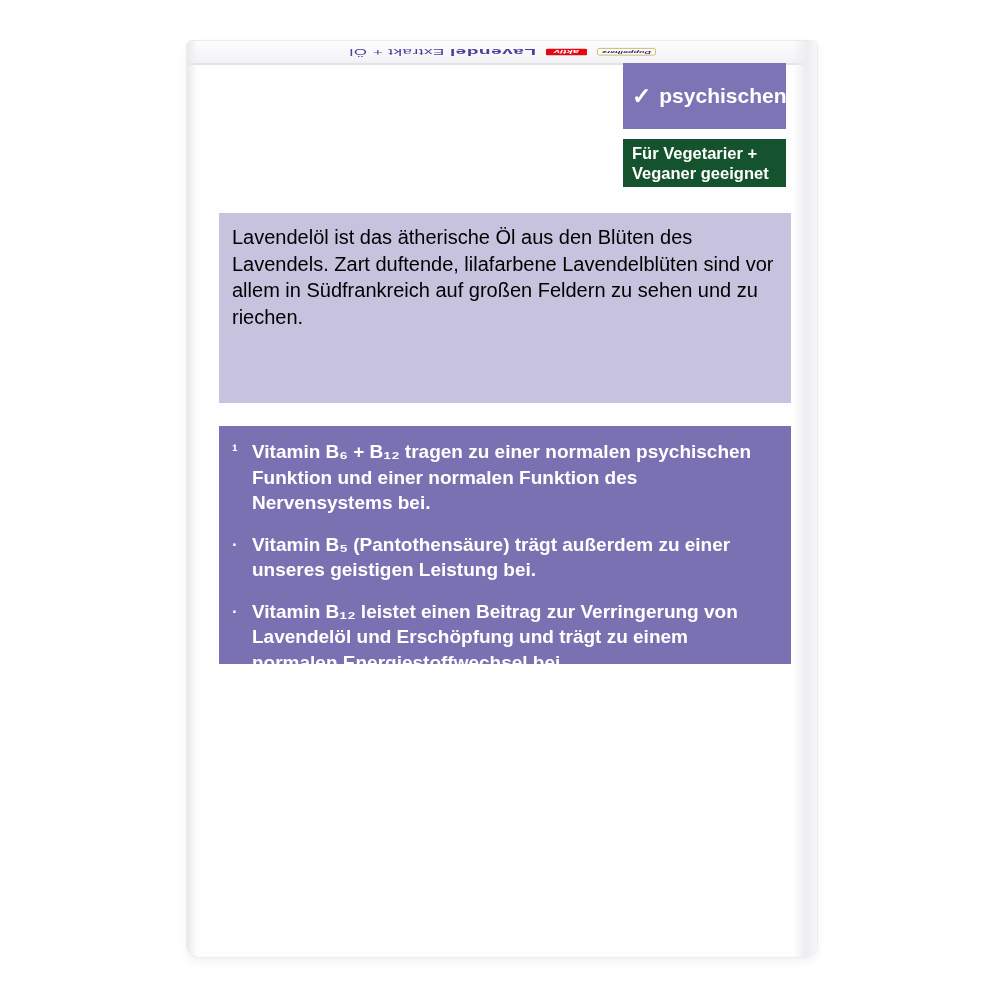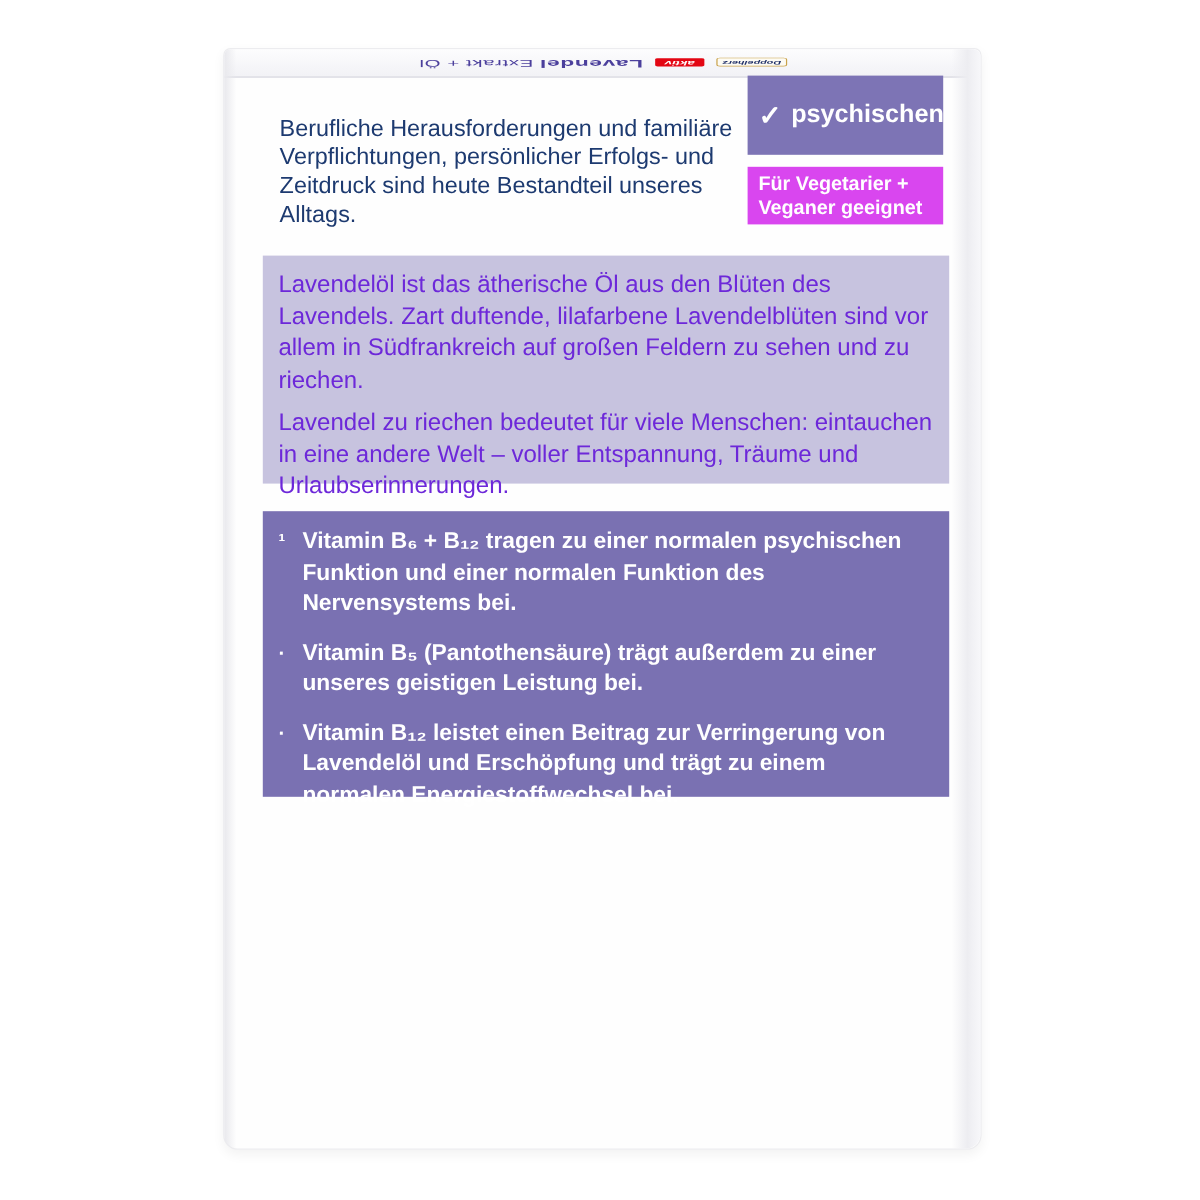--- a/index.html
+++ b/index.html
@@ -36,27 +36,27 @@
   
   .intro{position:absolute;left:46px;top:54px;width:395px;
          color:#1d3a70;font-size:19.5px;line-height:24px;}
 
   
   .badge-lactose{position:absolute;left:436px;top:22px;width:163px;height:66px;
                  background:#7d74b5;color:#fff;display:flex;align-items:center;
                  padding-left:9px;box-sizing:border-box;font-weight:bold;font-size:21px;}
   .badge-lactose .check{font-size:23px;margin-right:8px;font-weight:bold;}
   .badge-vegan{position:absolute;left:436px;top:98px;width:163px;height:48px;
-               background:#d946ef;color:#fff;display:flex;flex-direction:column;
+               background:#14532d;color:#fff;display:flex;flex-direction:column;
                justify-content:center;padding-left:9px;box-sizing:border-box;
                font-weight:bold;font-size:16.5px;line-height:20px;}
 
   
   .info-box{position:absolute;left:32px;top:172px;width:572px;height:190px;
-            background:#c7c3df;color:#6d28d9;box-sizing:border-box;
+            background:#c7c3df;color:#000000;box-sizing:border-box;
             padding:11px 13px;font-size:20px;line-height:26.5px;}
   .info-box p{margin:0 0 9px 0;}
   .info-box p:last-child{margin-bottom:0;}
 
   
   .claims-box{position:absolute;left:32px;top:385px;width:572px;height:238px;
               background:#7a71b2;color:#ffffff;box-sizing:border-box;
               padding:13px 13px;font-size:19px;font-weight:bold;line-height:25.5px;}
   .claim-item{display:flex;margin-bottom:16px;}
   .claim-item:last-child{margin-bottom:0;}
@@ -70,35 +70,33 @@
   <div class="package">
 
     <div class="flap">
       <div class="flap-content">
         <span class="brand-pill">Doppelherz</span>
         <span class="aktiv-pill">aktiv</span>
         <span class="flap-name"><span class="bold">Lavendel</span><span> Extrakt + Öl</span></span>
       </div>
     </div>
 
-    <div class="intro">Berufliche Herausforderungen und familiäre Verpflichtungen, persönlicher Erfolgs- und Zeitdruck sind heute Bestandteil unseres Alltags.</div>
 
     <div class="badge-lactose">
       <span class="check">✓</span>
       <span>psychischen</span>
     </div>
 
     <div class="badge-vegan">
       <span>Für Vegetarier +</span>
       <span>Veganer geeignet</span>
     </div>
 
     <div class="info-box">
       <p>Lavendelöl ist das ätherische Öl aus den Blüten des Lavendels. Zart duftende, lilafarbene Lavendelblüten sind vor allem in Südfrankreich auf großen Feldern zu sehen und zu riechen.</p>
-      <p>Lavendel zu riechen bedeutet für viele Menschen: eintauchen in eine andere Welt – voller Entspannung, Träume und Urlaubserinnerungen.</p>
     </div>
 
     <div class="claims-box">
       <div class="claim-item">
         <span class="claim-marker">¹</span>
         <span class="claim-text">Vitamin B₆ + B₁₂ tragen zu einer normalen psychischen Funktion und einer normalen Funktion des Nervensystems bei.</span>
       </div>
       <div class="claim-item">
         <span class="claim-marker">·</span>
         <span class="claim-text">Vitamin B₅ (Pantothensäure) trägt außerdem zu einer unseres geistigen Leistung bei.</span>

